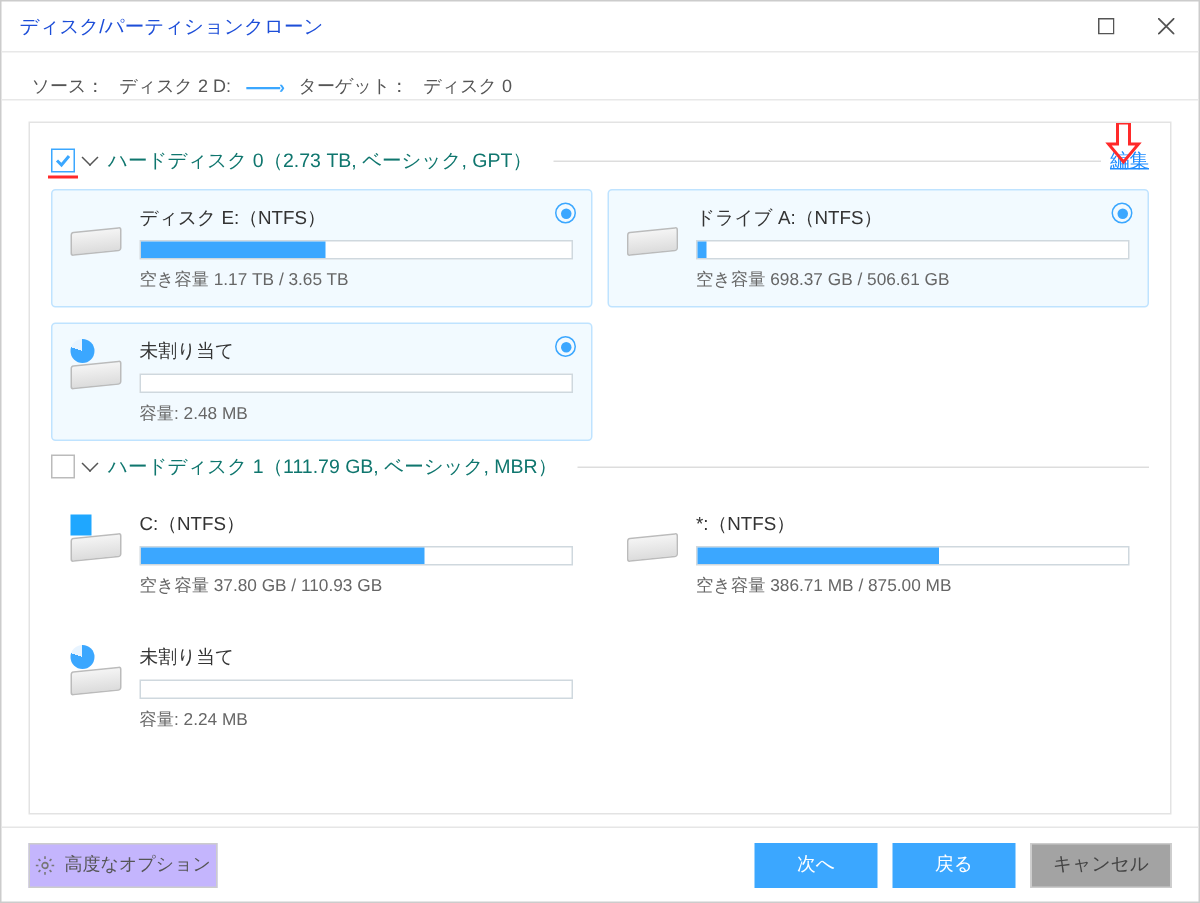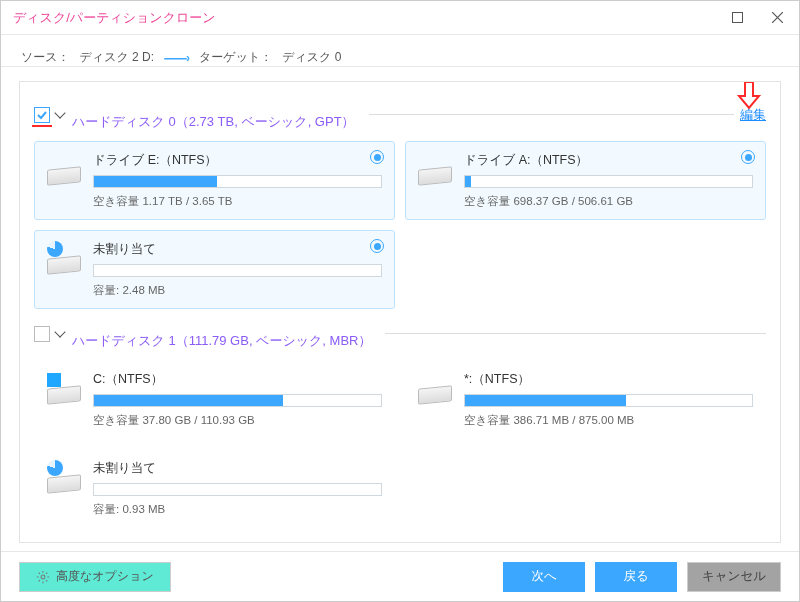--- a/index.html
+++ b/index.html
@@ -1,55 +1,55 @@
 <!DOCTYPE html>
 <html><head>
 <meta charset="utf-8">
 <style>
   * { box-sizing: border-box; margin: 0; padding: 0; font-family: "Meiryo UI","Segoe UI",sans-serif; }
   body { background:#fff; width:800px; height:602px; overflow:hidden; font-size:12px; color:#333; }
   .window { width:800px; height:602px; border:1px solid #ccc; display:flex; flex-direction:column; }
   .titlebar { height:34px; display:flex; align-items:center; padding:0 2px 0 12px; border-bottom:1px solid #e8e8e8; }
-  .titlebar .title { flex:1; font-size:13px; color:#ec4899; }
+  .titlebar .title { flex:1; font-size:13px; color:#1d4ed8; }
   .titlebar .winbtn { width:40px; height:34px; display:flex; align-items:center; justify-content:center; color:#555; }
   .titlebar .winbtn svg { width:11px; height:11px; }
   .sourcebar { height:32px; display:flex; align-items:flex-end; padding:0 20px; border-bottom:1px solid #e8e8e8; font-size:12px; color:#555; gap:10px; }
   .sourcebar .arrow { color:#3ba7ff; letter-spacing:-1px; font-weight:bold; }
   .content-wrap { flex:1; padding:14px 18px 8px 18px; overflow:hidden; }
   .content { border:1px solid #e3e3e3; height:100%; padding:10px 14px 6px 14px; overflow-y:auto; position:relative; }
   .content::-webkit-scrollbar { width:10px; }
   .content::-webkit-scrollbar-thumb { background:#c6c6c6; border-radius:0; }
   .content::-webkit-scrollbar-track { background:#f2f2f2; }
   .annot-arrow { position:absolute; right:18px; top:-2px; }
   .disk-head { display:flex; align-items:center; gap:6px; margin:6px 0 10px 0; }
   .chk { width:16px; height:16px; border:1px solid #3ba7ff; display:flex; align-items:center; justify-content:center; background:#fff; }
   .chk.empty { border-color:#bbb; }
   .chk svg { width:12px; height:12px; display:block; }
   .chk.checked { position:relative; }
   .chk-underline { position:absolute; left:-2px; right:-2px; top:18px; height:2px; background:#ff2a2a; }
   .chev-down::before { content:""; display:inline-block; width:7px; height:7px; border-right:1.5px solid #555; border-bottom:1.5px solid #555; transform:rotate(45deg); margin-right:2px; margin-bottom:2px; }
-  .disk-name { color:#8b5cf6; font-size:13px;margin-top:15px; }
+  .disk-name { color:#0f766e; font-size:13px; }
   .head-line { flex:1; height:1px; background:#ddd; margin-left:8px; }
   .edit-link { color:#1d8cff; font-size:13px; text-decoration:underline; }
   .part-grid { display:grid; grid-template-columns:1fr 1fr; gap:10px; margin-bottom:8px; }
   .part-card { border:1px solid #bfe3ff; background:#f2faff; border-radius:3px; padding:10px 12px 10px 12px; display:flex; gap:12px; position:relative; }
   .part-card.plain { border-color:transparent; background:transparent; }
   .part-card .radio { position:absolute; right:10px; top:8px; width:14px; height:14px; border:1.5px solid #3ba7ff; border-radius:50%; display:flex; align-items:center; justify-content:center; }
   .part-card .radio .dot { width:7px; height:7px; border-radius:50%; background:#3ba7ff; }
   .disk-icon { width:34px; height:28px; margin-top:6px; position:relative; }
   .disk-icon .platter { position:absolute; bottom:2px; left:0; width:34px; height:16px; background:linear-gradient(#f4f4f4,#dcdcdc); border:1px solid #bbb; border-radius:2px; transform:skewY(-6deg); }
   .disk-icon.win::after { content:""; position:absolute; left:0; top:-4px; width:14px; height:14px; background:#1fa7ff; }
   .disk-icon.pie::after { content:""; position:absolute; left:0; top:-6px; width:16px; height:16px; border-radius:50%; background:conic-gradient(#3ba7ff 0 80%, #e8f4ff 80% 100%); }
   .part-info { flex:1; display:flex; flex-direction:column; gap:6px; }
   .part-title { font-size:12.5px; color:#333; }
   .bar { height:13px; border:1px solid #cfd8de; background:#fff; position:relative; }
   .bar .fill { position:absolute; left:0; top:0; bottom:0; background:#3ba7ff; }
   .cap { font-size:11.5px; color:#666; }
   .footer { height:50px; border-top:1px solid #e6e6e6; display:flex; align-items:center; padding:0 18px; gap:10px; }
-  .adv-btn { height:30px; border:1px solid #ccc; padding:0 16px; display:flex; align-items:center; gap:6px; color:#555; background:#5eead4; font-size:12px; }
+  .adv-btn { height:30px; border:1px solid #ccc; padding:0 3px; display:flex; align-items:center; gap:6px; color:#555; background:#c4b5fd; font-size:12px; }
   .adv-btn svg { width:14px; height:14px; }
   .spacer { flex:1; }
   .btn { height:30px; min-width:82px; padding:0 14px; display:flex; align-items:center; justify-content:center; font-size:12.5px; border:1px solid transparent; }
   .btn.primary { background:#3ba7ff; color:#fff; }
   .btn.ghost { background:#a3a3a3; border-color:#ccc; color:#444; }
 </style>
 </head>
 <body>
 
 <div class="window">
@@ -100,21 +100,21 @@
         </div>
         <div class="part-grid">
           <div class="part-card ">
             <span class="radio">
               <span class="dot"></span>
             </span>
             <div class="disk-icon ">
               <div class="platter"></div>
             </div>
             <div class="part-info">
-              <div class="part-title">ドライブ E:（NTFS）</div>
+              <div class="part-title">ディスク E:（NTFS）</div>
               <div class="bar">
                 <div class="fill" style="width: 43%;"></div>
               </div>
               <div class="cap">空き容量 1.17 TB / 3.65 TB</div>
             </div>
           </div>
           <div class="part-card ">
             <span class="radio">
               <span class="dot"></span>
             </span>
@@ -180,21 +180,21 @@
           </div>
           <div class="part-card plain">
             <div class="disk-icon pie">
               <div class="platter"></div>
             </div>
             <div class="part-info">
               <div class="part-title">未割り当て</div>
               <div class="bar">
                 <div class="fill" style="width: 0%;"></div>
               </div>
-              <div class="cap">容量: 0.93 MB</div>
+              <div class="cap">容量: 2.24 MB</div>
             </div>
           </div>
         </div>
       </div>
   </div>
 
   <div class="footer">
     <div class="adv-btn">
       <svg viewBox="0 0 16 16">
           <circle cx="8" cy="8" r="2.2" fill="none" stroke="#777" stroke-width="1.2"></circle>

